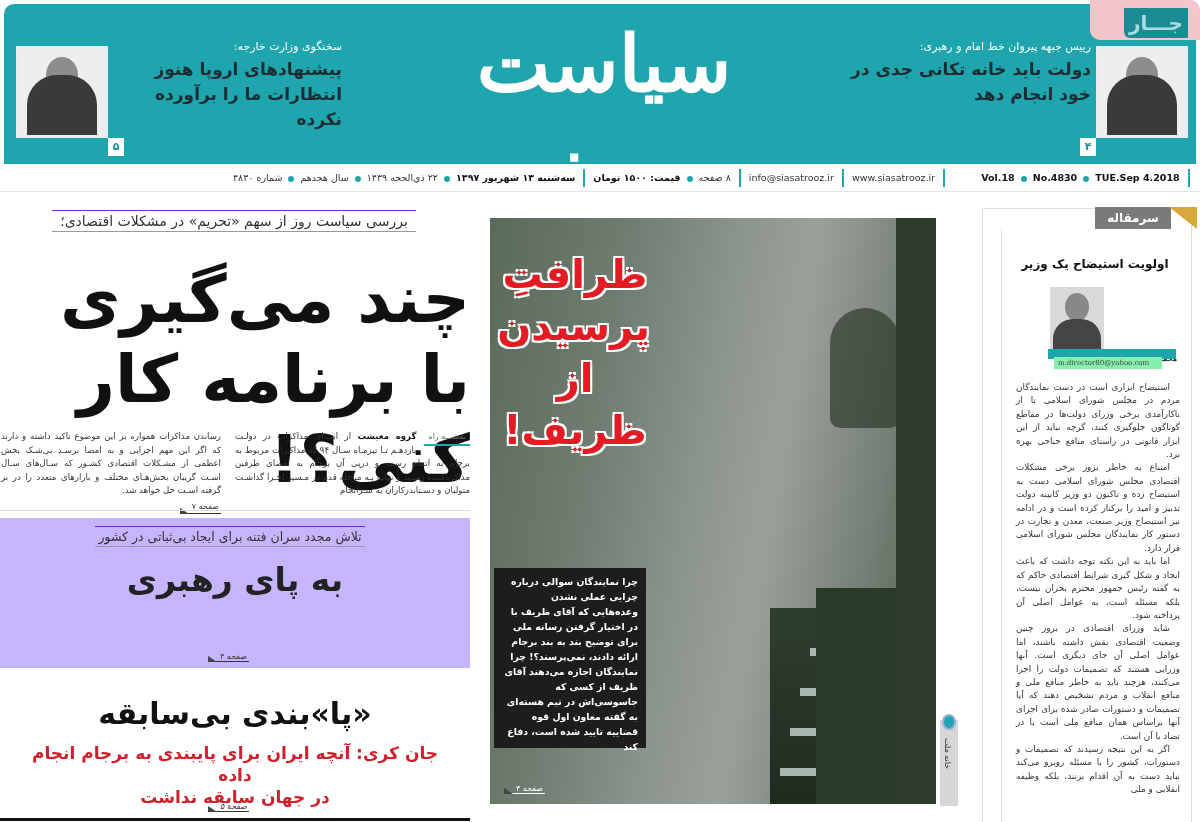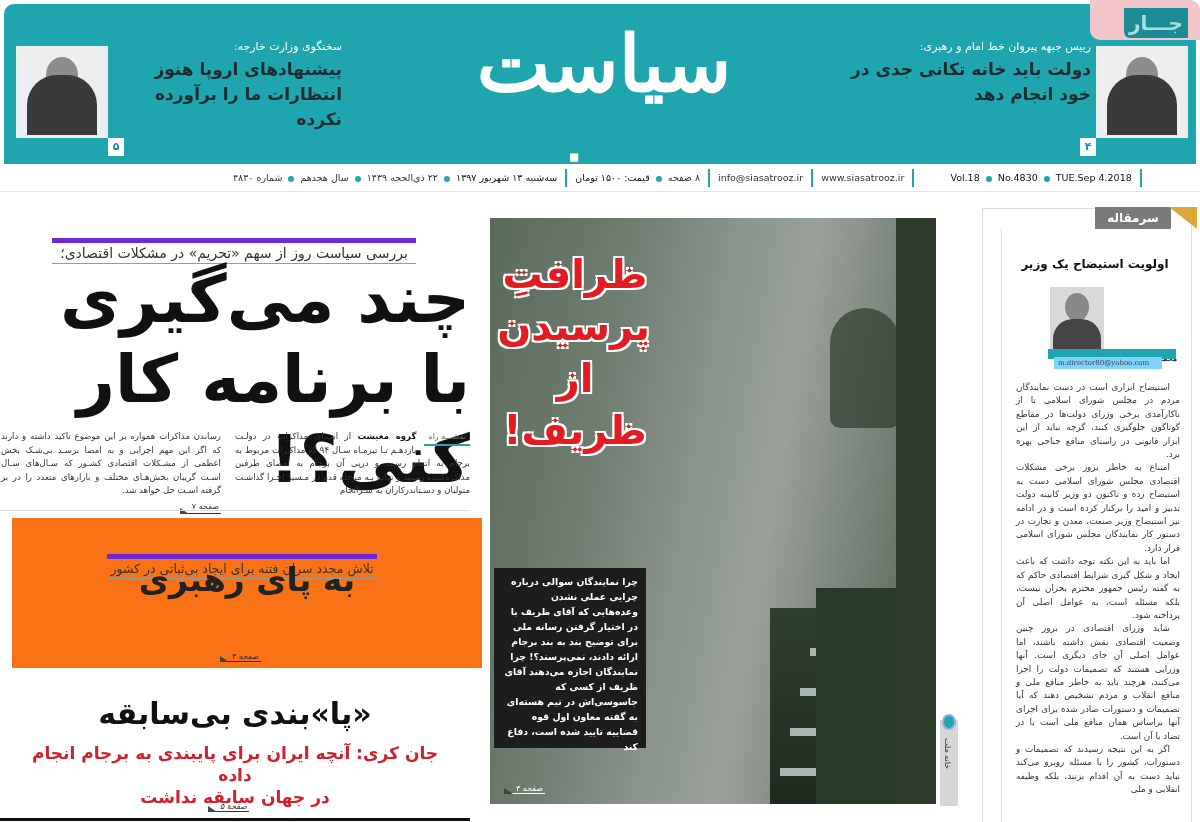--- a/index.html
+++ b/index.html
@@ -54,47 +54,47 @@
     position: absolute; left: 0; top: 164px; width: 1200px; height: 28px; background: #ffffff;
     border-bottom: 1px solid #e5e5e5;
   }
   .infobar .strip {
     position: absolute; left: 225px; top: 4px; width: 755px; height: 20px;
     display: flex; flex-direction: row-reverse; align-items: center; direction: rtl;
     font-size: 9.5px; color: #333;
   }
   .infobar .seg { padding: 0 8px; border-right: 2px solid #1fa5ad; height: 18px; line-height: 18px; white-space: nowrap; }
   .infobar .seg:first-child { border-right: 2px solid #1fa5ad; }
-  .infobar .seg b { font-weight: normal; color: #111; }
+  .infobar .seg b { font-weight: bold; color: #111; }
   .dot { display: inline-block; width: 6px; height: 6px; border-radius: 50%; background: #1fa5ad; margin: 0 3px; vertical-align: middle; }
 
   
   .col-left { position: absolute; left: 0; top: 200px; width: 470px; height: 622px; }
   .kicker-line {
     direction: rtl; text-align: center; font-size: 14px; color: #333;
-    border-top: 5px solid #6d28d9; border-bottom: 1px solid #999; padding: 2px 0; margin-top: 28px;
+    border-top: 1px solid #6d28d9; border-bottom: 1px solid #999; padding: 2px 0;
   }
   .main-kicker { position: absolute; left: 52px; top: 10px; width: 364px; }
   .main-headline {
     position: absolute; left: 0; top: 60px; width: 470px; direction: rtl; text-align: right;
     font-size: 66px; font-weight: bold; line-height: 80px; color: #111; letter-spacing: -1px;
     font-family: "DejaVu Sans", sans-serif;
   }
   .main-body { position: absolute; left: 0; top: 230px; width: 470px; height: 70px; direction: rtl; display: flex; gap: 14px; }
   .main-body .col { font-size: 8.6px; line-height: 13.5px; color: #333; text-align: justify; }
   .main-body .col.r { width: 235px; padding-right: 0; position: relative; }
   .main-body .col.l { width: 220px; }
   .roadmap-tag { float: right; font-size: 8px; color: #666; border-bottom: 2px solid #1fa5ad; margin-left: 8px; padding: 0 4px; }
   .byline { font-weight: bold; color: #111; }
   .page-ref { display: inline-block; font-size: 8px; color: #333; border-bottom: 1px solid #333; padding: 0 2px 0 12px; position: relative; }
   .page-ref::before { content: ""; position: absolute; left: 0; bottom: -1px; width: 0; height: 0; border-left: 9px solid #444; border-top: 6px solid transparent; }
 
   .sec-divider { position: absolute; left: 0; top: 310px; width: 470px; height: 1px; background: #dcdcdc; }
 
-  .second-story { position: absolute; left: 12px; top: 318px; width: 470px; height: 150px; background: #f97316; }
+  .second-story { position: absolute; left: 0; top: 318px; width: 470px; height: 150px; background: #c4b5fd; }
   .second-kicker { position: absolute; left: 95px; top: 8px; width: 270px; font-size: 12.5px; }
   .second-headline {
     position: absolute; left: 0; top: 40px; width: 470px; direction: rtl; text-align: center;
     font-size: 33px; font-weight: bold; line-height: 44px; color: #222;
   }
   .second-ref { position: absolute; left: 208px; top: 134px; }
 
   .third-story { position: absolute; left: 0; top: 490px; width: 470px; height: 132px; }
   .third-headline {
     position: absolute; left: 0; top: 4px; width: 470px; direction: rtl; text-align: center;
@@ -146,21 +146,21 @@
   }
   .editorial-tab .tab-grey { position: absolute; right: 26px; top: 0; width: 76px; height: 22px; background: #7a7a7a; color: #fff; font-size: 12px; font-weight: bold; text-align: center; line-height: 22px; direction: rtl; }
   .editorial-tab .tab-gold { position: absolute; right: 0; top: 0; width: 0; height: 0; border-right: 28px solid #d8a93a; border-bottom: 22px solid transparent; }
   .editorial-inner { position: absolute; left: 18px; top: 20px; width: 186px; height: 594px; border-left: 1px solid #dcdcdc; }
   .ed-title { position: absolute; left: 0; top: 28px; width: 186px; direction: rtl; text-align: center; font-size: 12px; font-weight: bold; color: #111; }
   .ed-photo { position: absolute; left: 48px; top: 58px; width: 54px; height: 62px; background: #d9d9d9; overflow: hidden; }
   .ed-photo .silhouette { position: absolute; left: 50%; transform: translateX(-50%); bottom: 0; width: 48px; height: 30px; background: #444; border-radius: 20px 20px 0 0; }
   .ed-photo .head { position: absolute; left: 50%; transform: translateX(-50%); top: 6px; width: 24px; height: 28px; background: #888; border-radius: 50%; }
   .ed-author { position: absolute; right: 10px; top: 126px; font-size: 7px; font-weight: bold; direction: rtl; color: #222; }
   .ed-bar { position: absolute; left: 46px; top: 120px; width: 128px; height: 10px; background: #1fa5ad; }
-  .ed-email { position: absolute; left: 52px; top: 128px; width: 108px; height: 12px; background: #7dd3fc; font-size: 7px; color: #444; line-height: 12px; padding-left: 4px; font-family: "DejaVu Serif", serif; }
+  .ed-email { position: absolute; left: 52px; top: 128px; width: 108px; height: 12px; background: #86efac; font-size: 7px; color: #444; line-height: 12px; padding-left: 4px; font-family: "DejaVu Serif", serif; }
   .ed-body {
     position: absolute; left: 14px; top: 152px; width: 164px; direction: rtl; text-align: justify;
     font-size: 8.8px; line-height: 13.4px; color: #333;
   }
   .ed-body p { text-indent: 10px; }
 </style>
 </head>
 <body>
 
 <div class="masthead">

